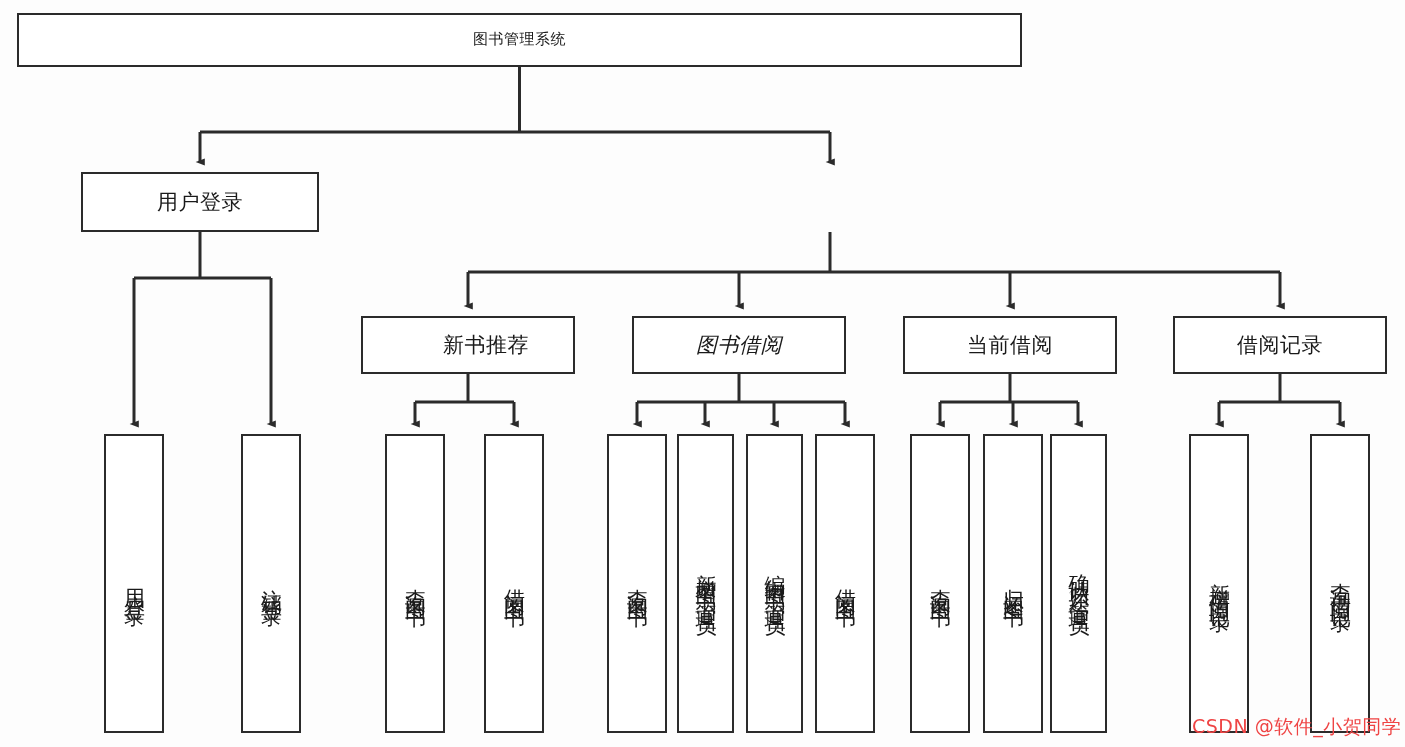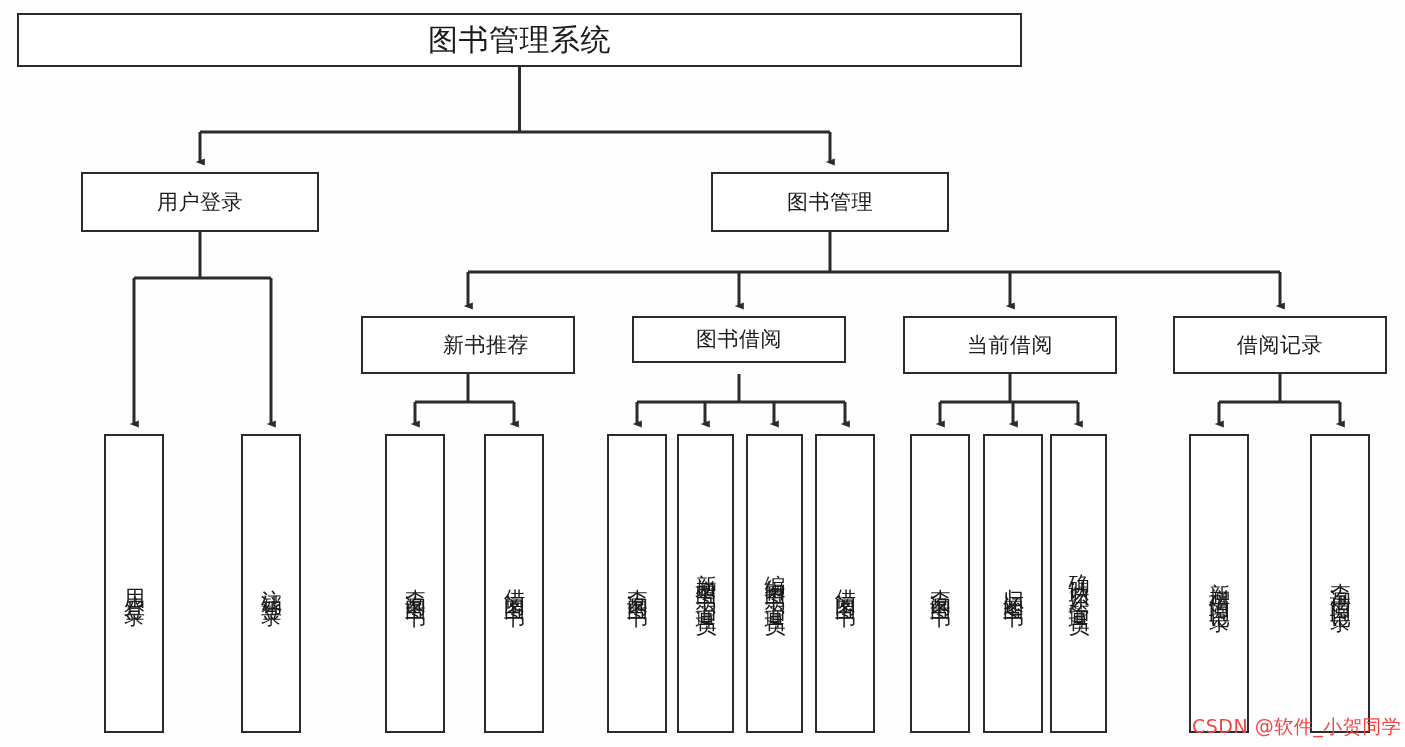--- a/index.html
+++ b/index.html
@@ -41,21 +41,21 @@
     text-align: center;
     line-height: 1.05;
     white-space: nowrap;
   }
   
   .node.horiz .label {
     font-size: 21px;
     letter-spacing: 0.5px;
   }
   .node.root .label {
-    font-size: 30px;
+    font-size: 15px;
   }
   
   .node.vert {
     align-items: center;
     justify-content: center;
   }
   .node.vert .label {
     writing-mode: vertical-rl;
     text-orientation: upright;
     font-size: 21px;
@@ -125,28 +125,25 @@
     </g>
   </svg>
 
   <div class="node horiz root" style="left:17px; top:13px; width:1005px; height:54px;">
     <span class="label">图书管理系统</span>
   </div>
 
   <div class="node horiz" style="left:81px; top:172px; width:238px; height:60px;">
     <span class="label">用户登录</span>
   </div>
-  <div class="node horiz" style="left:711px; top:172px; width:238px; height:60px;">
-    <span class="label">图书管理</span>
-  </div>
 
   <div class="node horiz" style="left:361px; top:316px; width:214px; height:58px;padding-left:36px;">
     <span class="label">新书推荐</span>
   </div>
-  <div class="node horiz" style="left:632px; top:316px; width:214px; height:47px;">
+  <div class="node horiz" style="left:632px; top:316px; width:214px; height:58px;font-style:italic;">
     <span class="label">图书借阅</span>
   </div>
   <div class="node horiz" style="left:903px; top:316px; width:214px; height:58px;">
     <span class="label">当前借阅</span>
   </div>
   <div class="node horiz" style="left:1173px; top:316px; width:214px; height:58px;">
     <span class="label">借阅记录</span>
   </div>
 
   <div class="node vert" style="left:104px; top:434px; width:60px; height:299px;">

